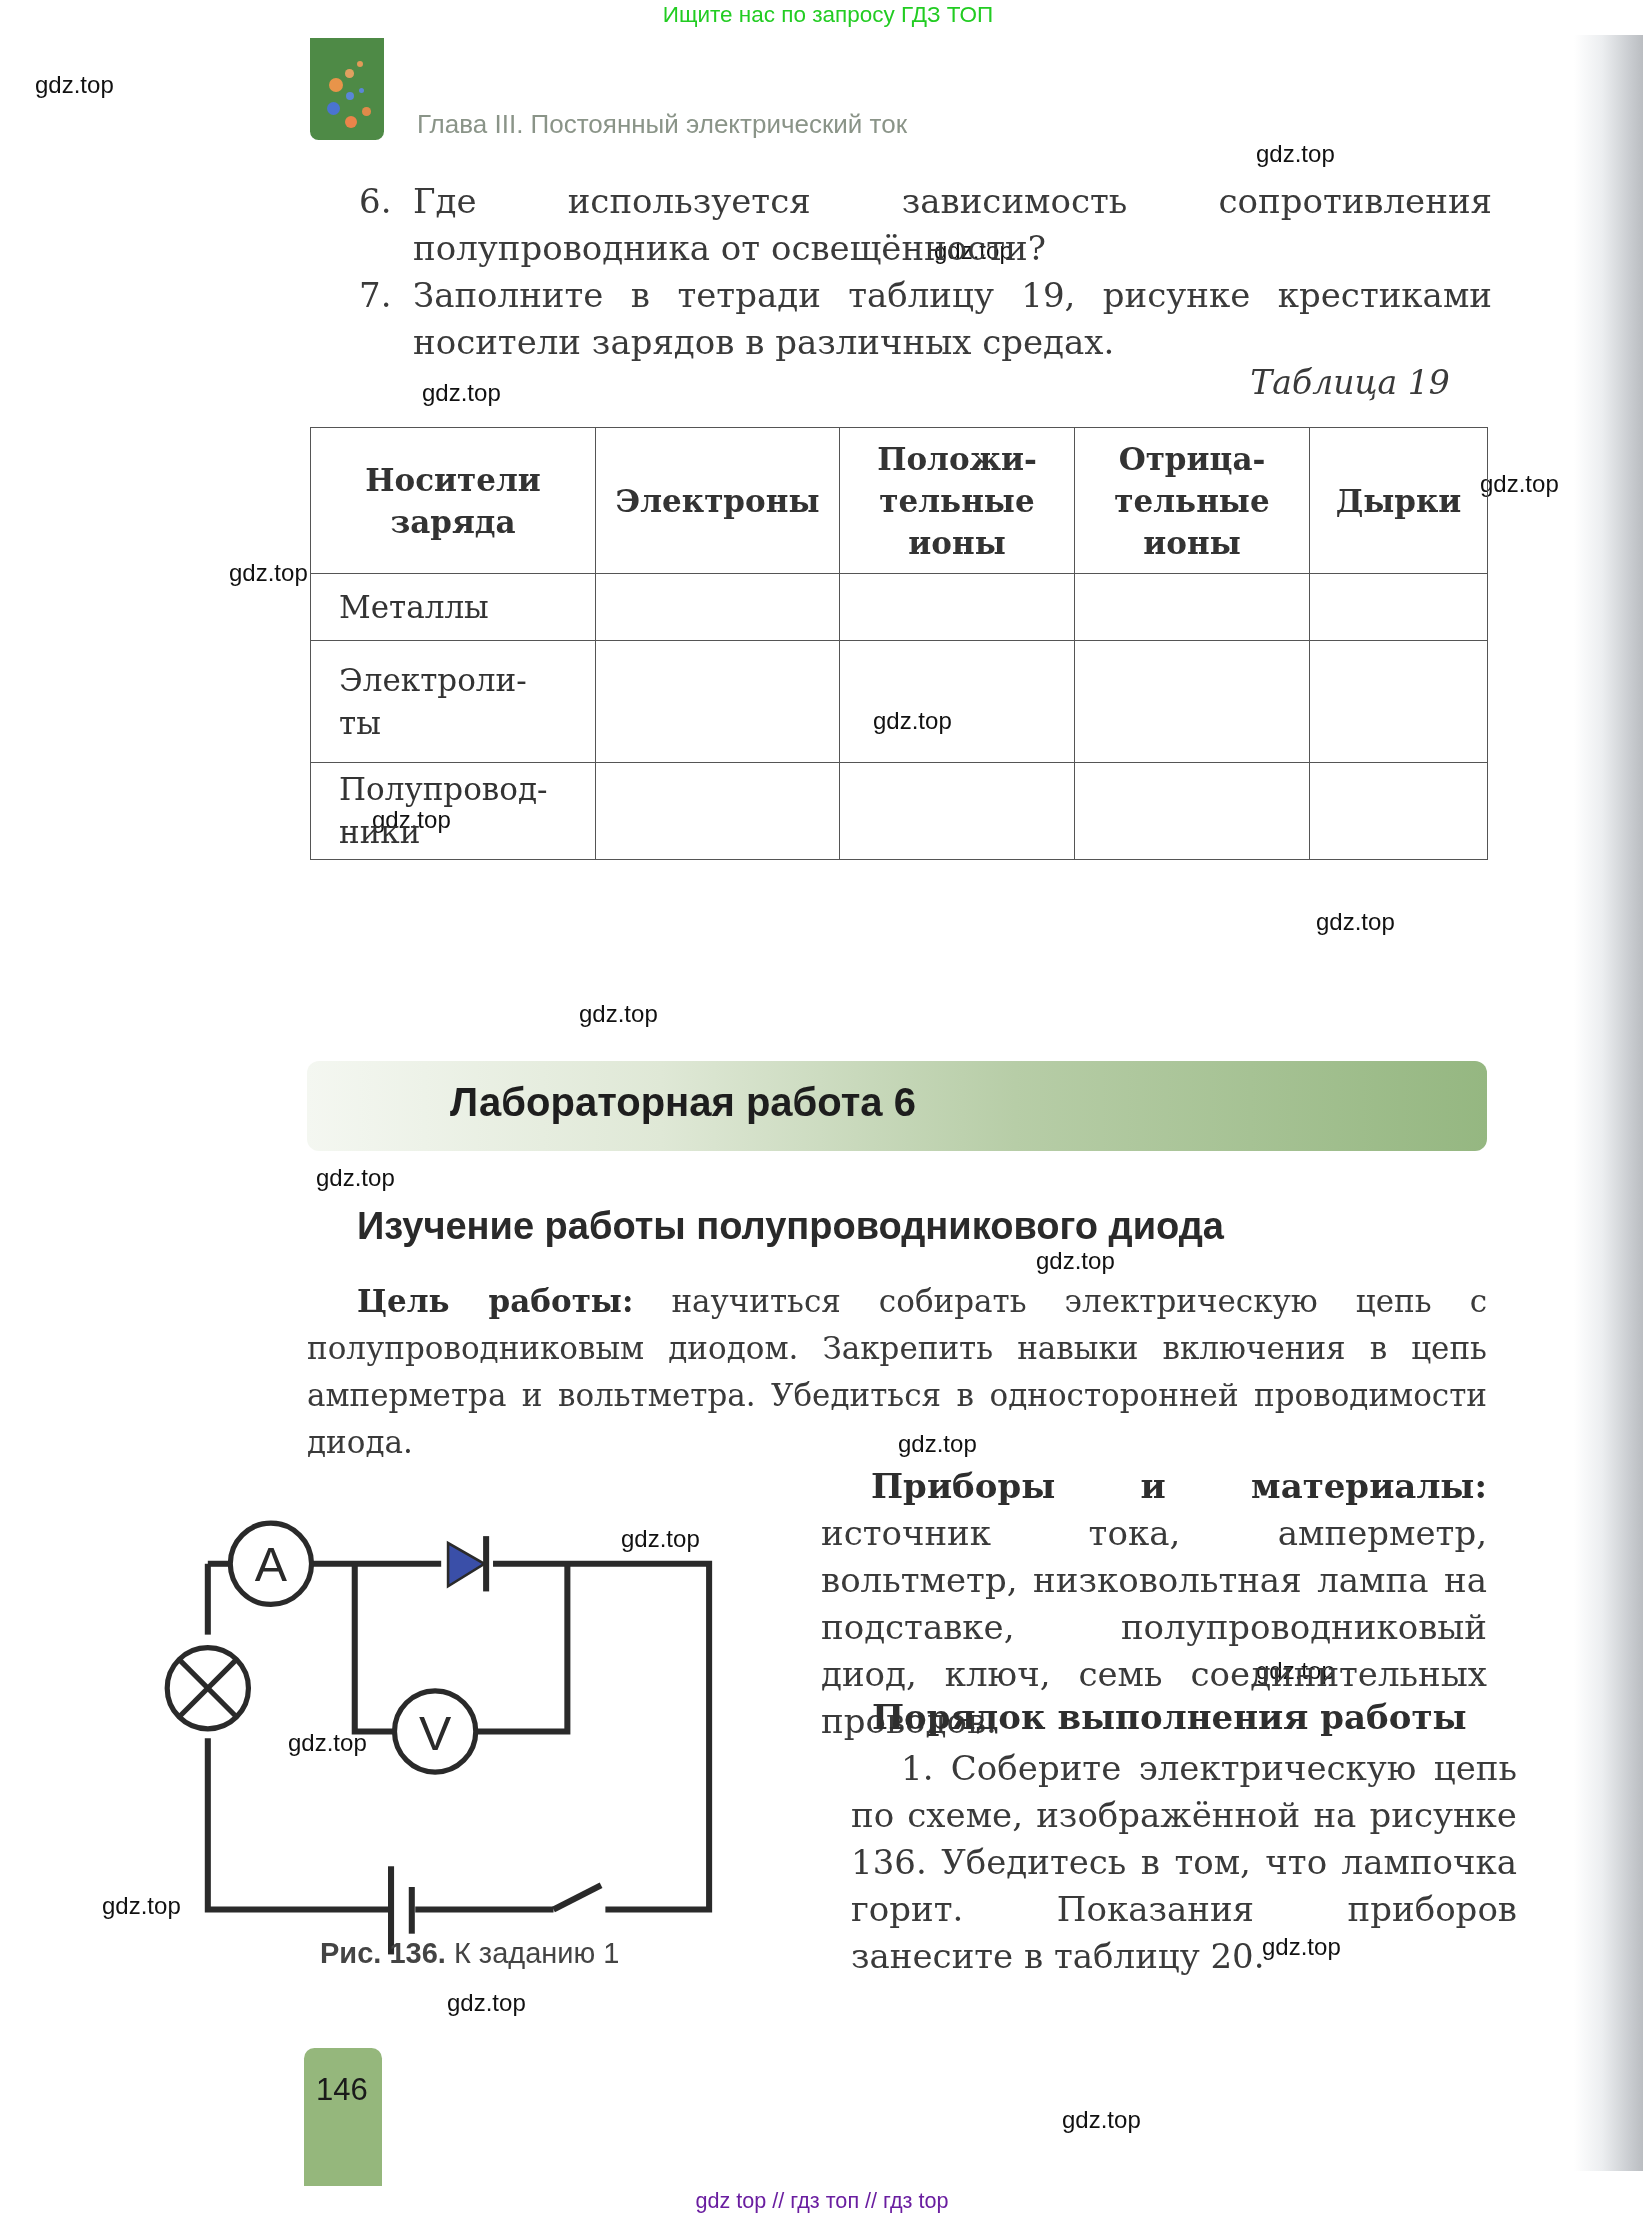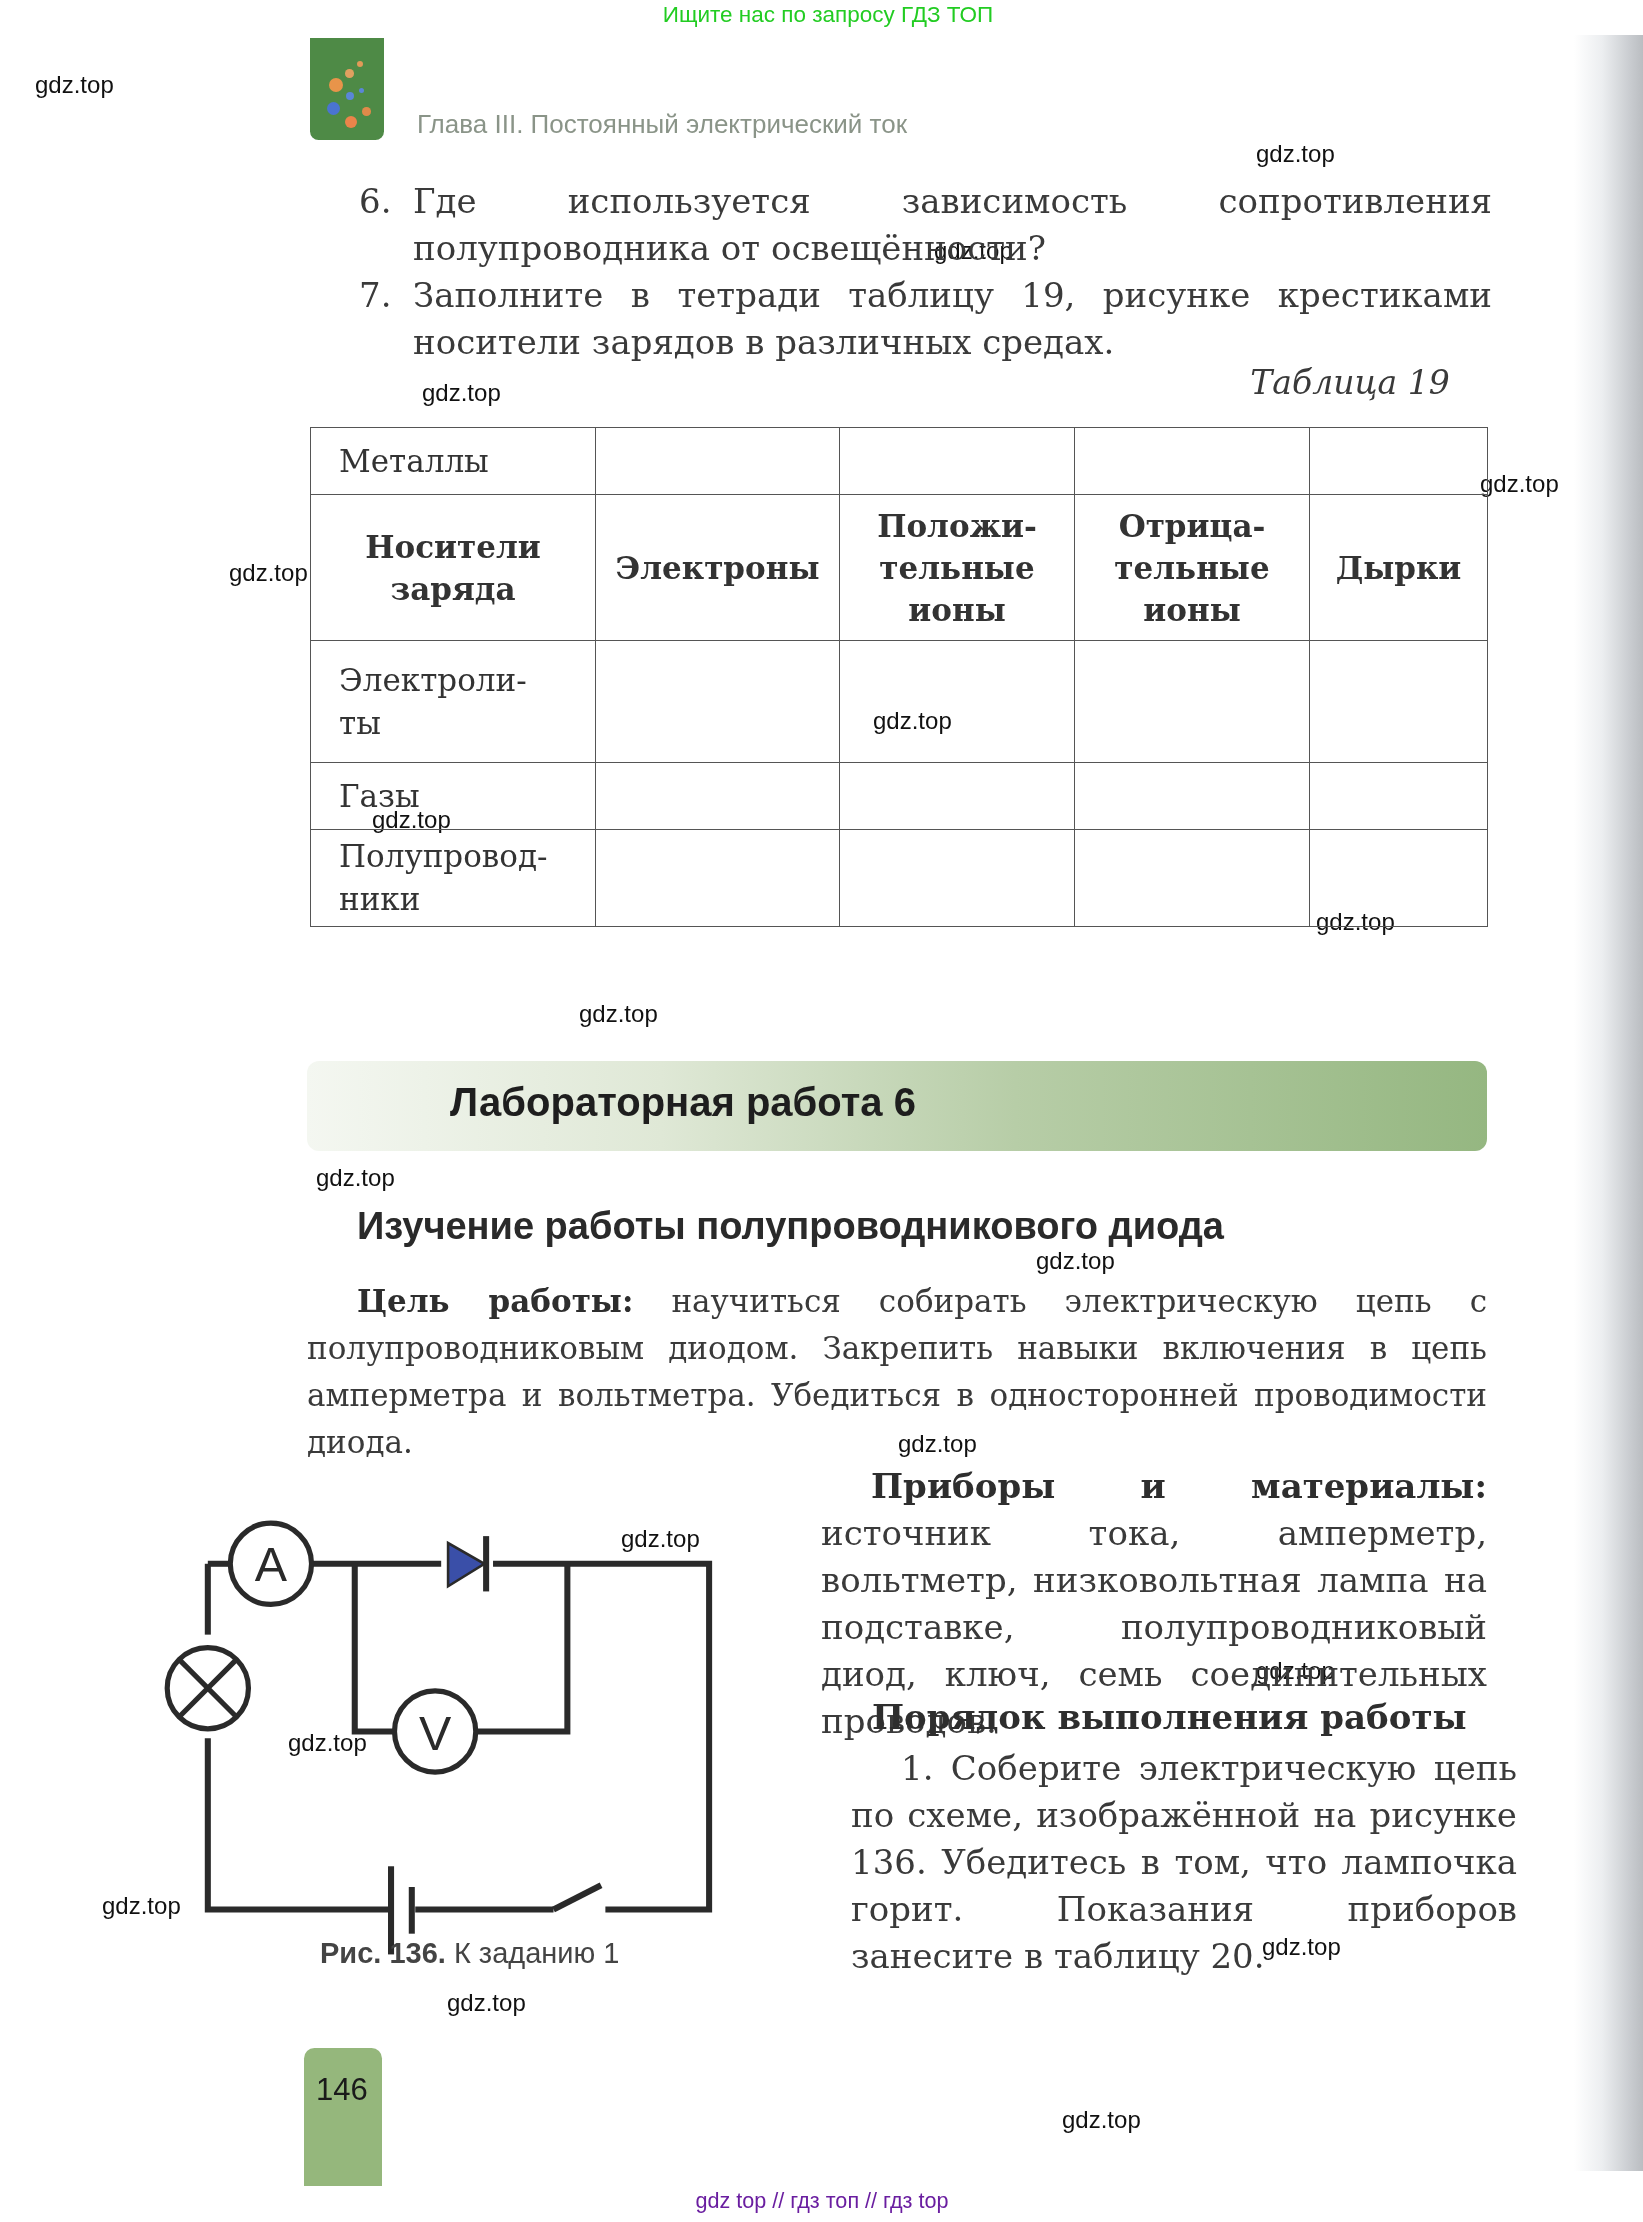--- a/index.html
+++ b/index.html
@@ -156,43 +156,36 @@
 
 <table class="t19">
   <colgroup>
     <col style="width:285px">
       <col style="width:244px">
       <col style="width:235px">
       <col style="width:235px">
       <col style="width:178px">
   </colgroup>
   <tbody>
-      <tr style="height:67px;">
-    <td class="rowlabel"><span>Металлы</span></td>
-    <td></td>
-    <td></td>
-    <td></td>
-    <td></td>
-  </tr>
-  <tr>
+      <tr>
     <th><span>Носители</span><br><span>заряда</span></th>
     <th><span>Электроны</span></th>
     <th><span>Положи-</span><br><span>тельные</span><br><span>ионы</span></th>
     <th><span>Отрица-</span><br><span>тельные</span><br><span>ионы</span></th>
     <th><span>Дырки</span></th>
   </tr>
+  <tr style="height:67px;">
+    <td class="rowlabel"><span>Металлы</span></td>
+    <td></td>
+    <td></td>
+    <td></td>
+    <td></td>
+  </tr>
   <tr style="height:122px;margin-top:36px;">
     <td class="rowlabel"><span>Электроли-</span><br><span>ты</span></td>
-    <td></td>
-    <td></td>
-    <td></td>
-    <td></td>
-  </tr>
-  <tr style="height:67px;">
-    <td class="rowlabel"><span>Газы</span></td>
     <td></td>
     <td></td>
     <td></td>
     <td></td>
   </tr>
   <tr style="height:97px;">
     <td class="rowlabel"><span>Полупровод-</span><br><span>ники</span></td>
     <td></td>
     <td></td>
     <td></td>

